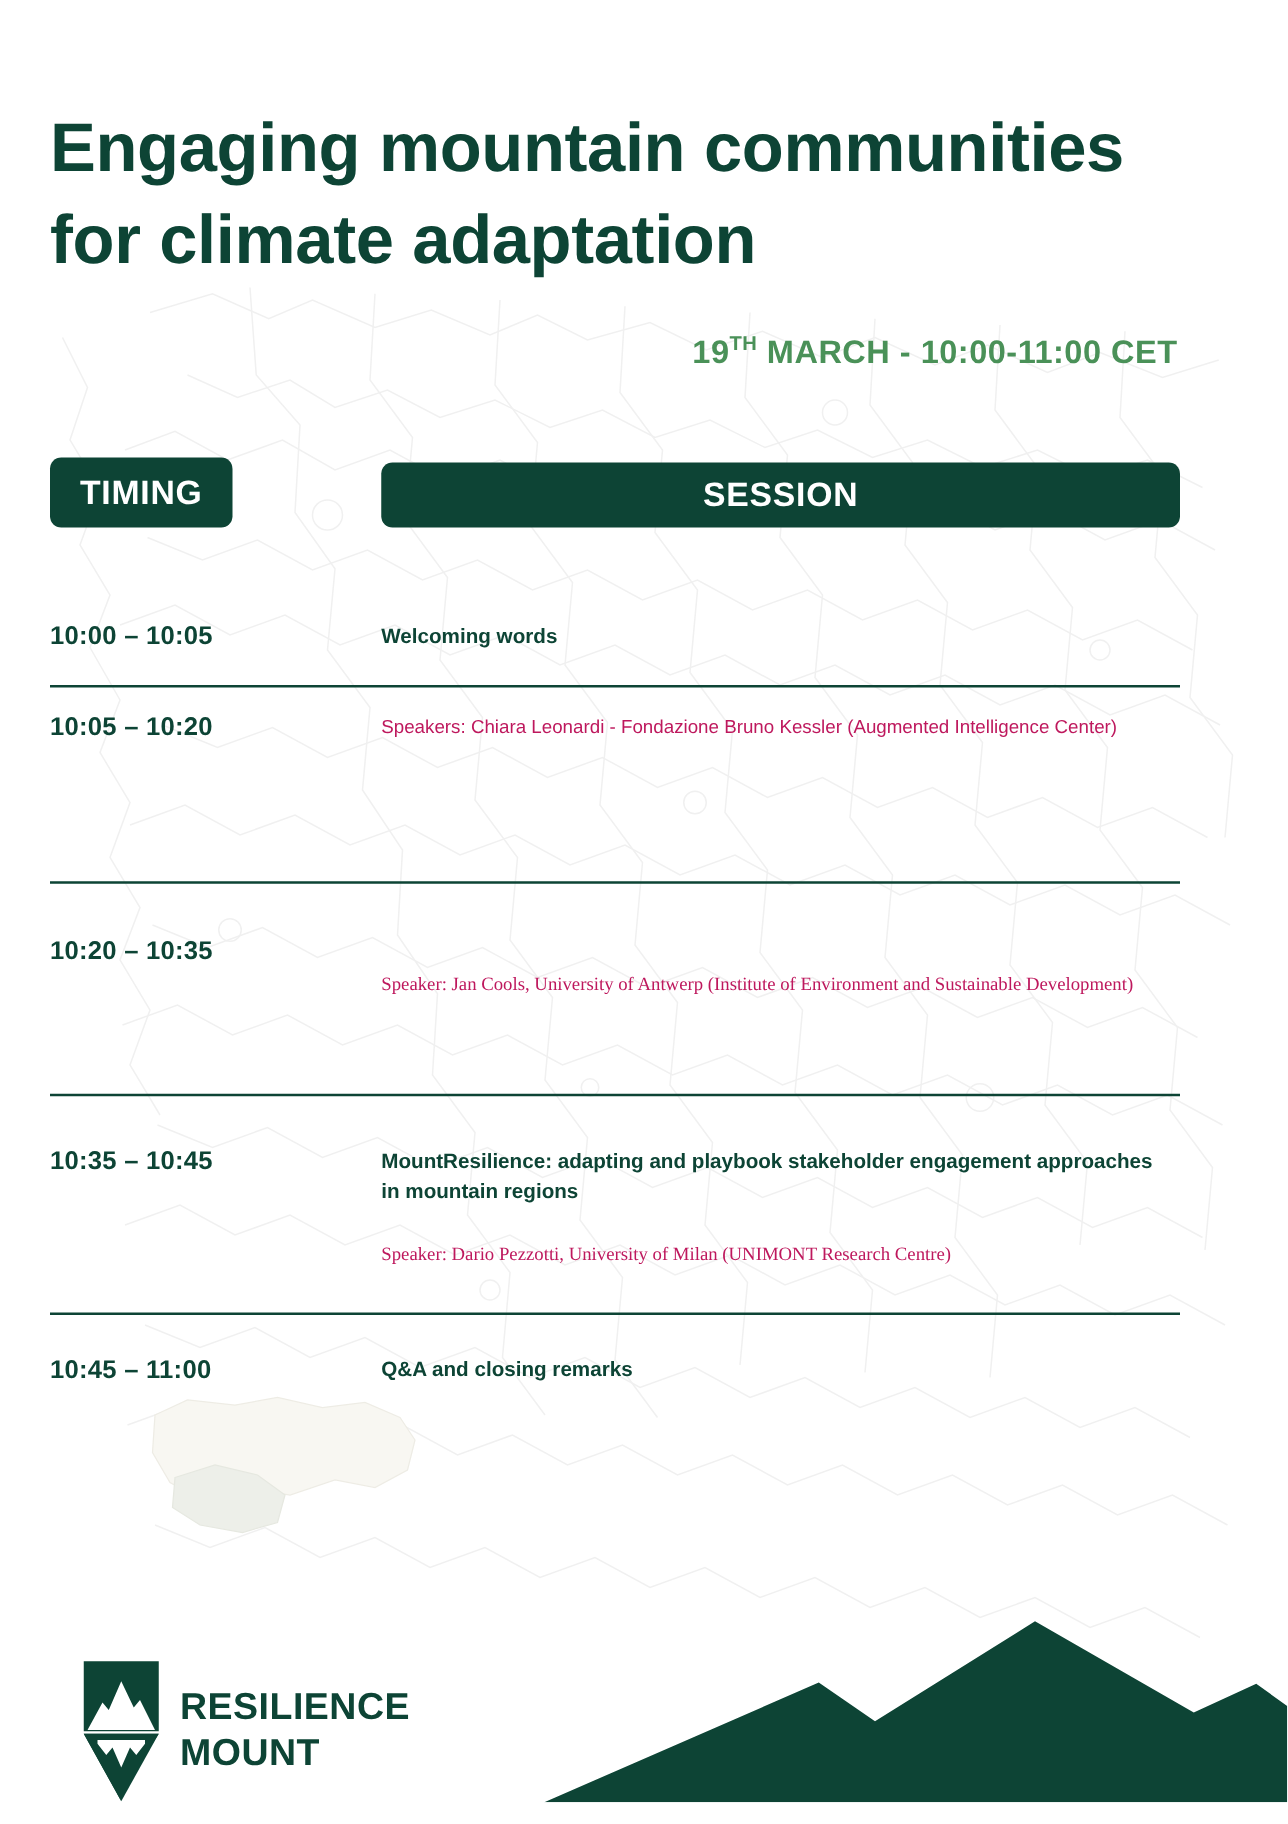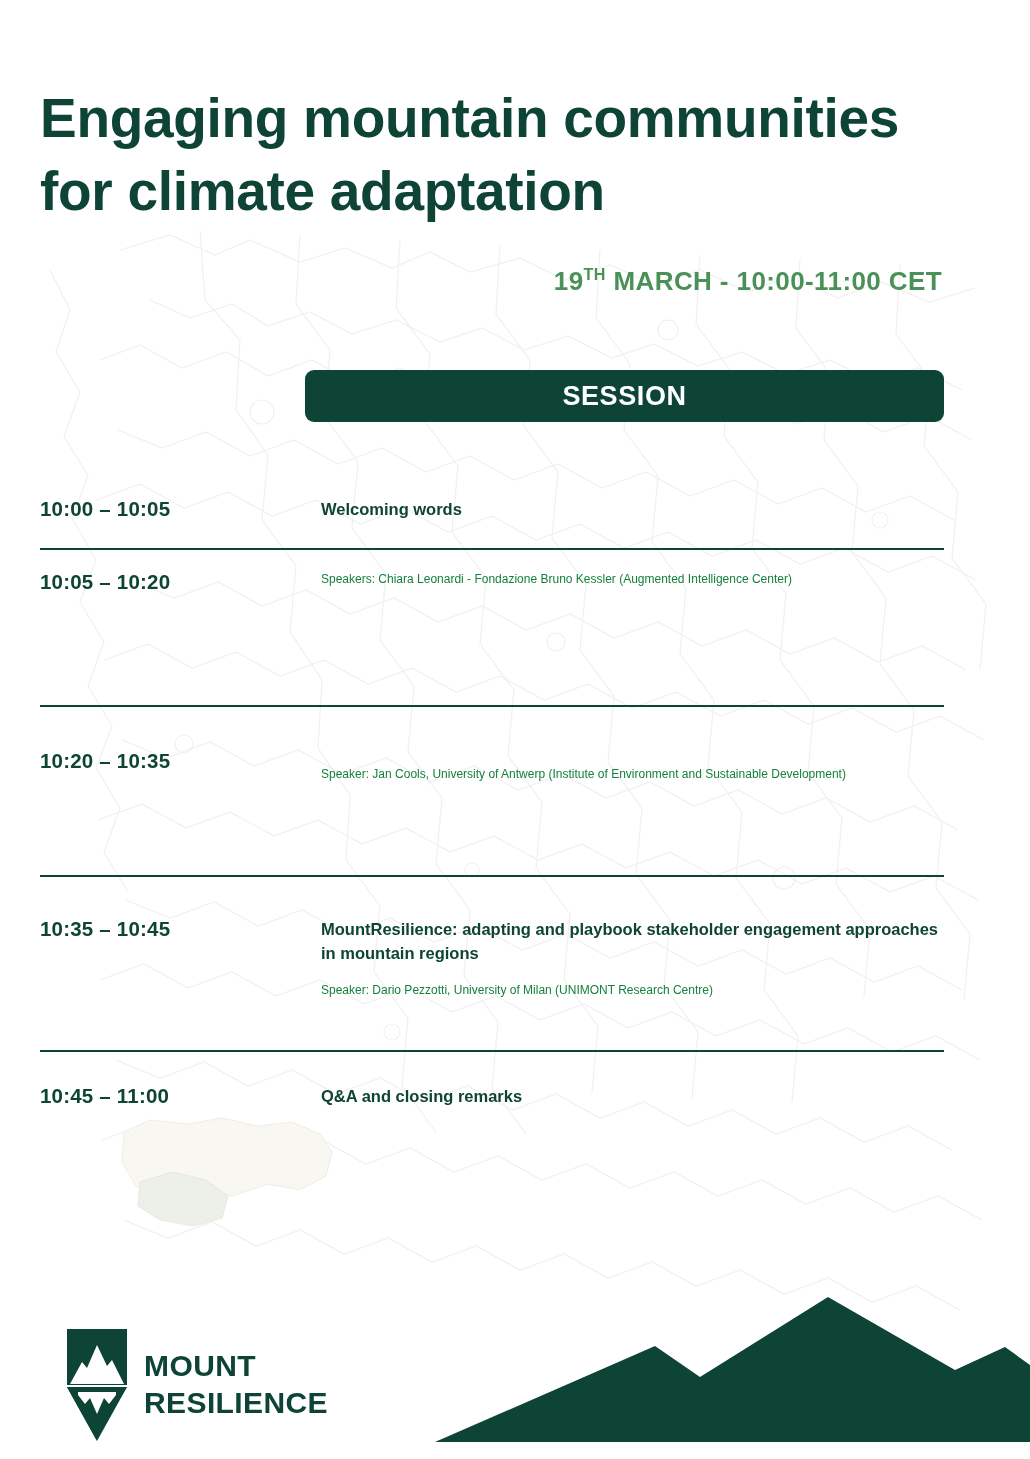--- a/index.html
+++ b/index.html
@@ -117,39 +117,40 @@
     left: 0;
     width: 250px;
     color: #0d4435;
     font-size: 20.5px;
     font-weight: 700;
     letter-spacing: 0.2px;
     white-space: nowrap;
   }
   .row-session {
     position: absolute;
-    left: 281px;
+    left: 265px;
     width: 633px;
   }
   .sess-title {
     color: #0d4435;
     font-size: 16.5px;
     font-weight: 700;
     line-height: 1.46;
     margin: 0;
   }
   .sess-speaker {
-    color: #15803d;
-    font-size: 12px;
+    color: #be185d;
+    font-size: 15px;
     font-weight: 400;
     line-height: 1.62;
     margin: 0;
   }
   .sess-speaker.gap {
-    margin-top: 16px;
+    margin-top: 27px;
+    font-family: Liberation Serif, serif;
   }
 
   
   #mountains {
     position: absolute;
     left: 0;
     bottom: 0;
     width: 1030px;
     height: 170px;
     z-index: 1;
@@ -233,20 +234,21 @@
   </svg>
 
   <div id="content">
 
     <h1 class="poster-title">Engaging mountain communities for climate adaptation</h1>
 
     <div class="poster-date">
       <span>19</span><sup>TH</sup><span> MARCH - 10:00-11:00 CET</span>
     </div>
 
+    <div class="hdr" id="hdr-timing">TIMING</div>
     <div class="hdr" id="hdr-session">SESSION</div>
 
     <div id="schedule">
 
       <div class="row" style="top:497px;">
         <div class="row-time">10:00 – 10:05</div>
         <div class="row-session">
           <p class="sess-title">Welcoming words</p>
         </div>
       </div>
@@ -291,19 +293,19 @@
 
         <rect x="1" y="1" width="60" height="56" fill="#0d4435"></rect>
 
         <polygon fill="#ffffff" points="4,56 16,34 21,40 31,17 41,38 46,32 58,56"></polygon>
 
         <polygon fill="#0d4435" points="1,59 61,59 49,78 44,72 34,95 24,72 19,78 31,113 31,113"></polygon>
         <polygon fill="#0d4435" points="1,59 61,59 31,113"></polygon>
         <polygon fill="#ffffff" points="12,67 19,76 24,70 31,86 38,70 43,76 50,67 50,64 12,64"></polygon>
       </svg>
       <div id="logo-words">
+        <div>RESILIENCE</div>
         <div>MOUNT</div>
-        <div>RESILIENCE</div>
       </div>
     </div>
 
   </div>
 </div>
 
 </body></html>

